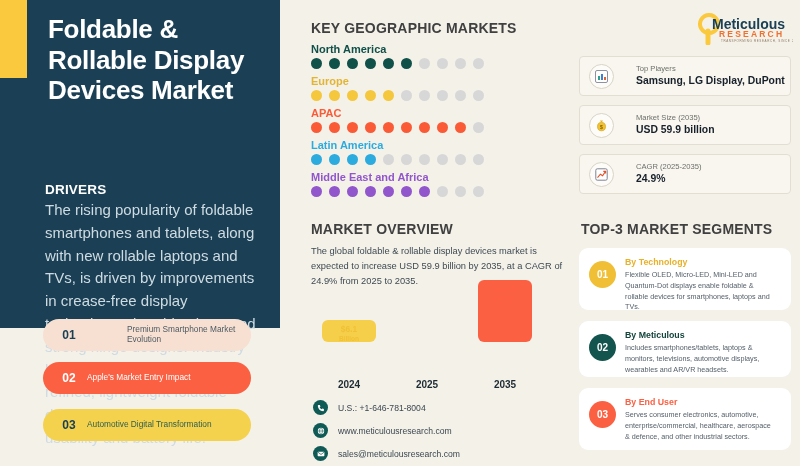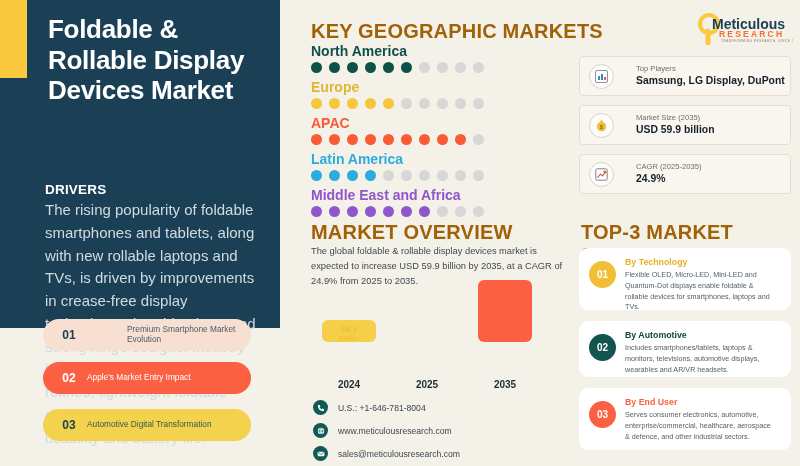--- a/index.html
+++ b/index.html
@@ -52,31 +52,31 @@
   .pill3 { top: 409px; background: #f5d24e; }
   .pill3 .num { color: #1b4055; }
   .pill3 .ptxt { color: #2f5f4e; }
 
   
   .logo { position: absolute; left: 697px; top: 11px; width: 96px; height: 34px; }
   .logo svg { display: block; }
 
   
   .sec-head {
-    position: absolute; color: #a16207; font-weight: bold;
-    font-size: 20px; letter-spacing: 0.2px;
+    position: absolute; color: #404040; font-weight: bold;
+    font-size: 14px; letter-spacing: 0.2px;
   }
   #geo-head { left: 311px; top: 20px; }
   #mo-head  { left: 311px; top: 221px; }
   #seg-head { left: 581px; top: 221px; }
 
   
   .geo-block { position: absolute; left: 311px; top: 43px; width: 250px; }
   .geo-row { margin-bottom: 6px; }
-  .geo-label { font-size: 14px; font-weight: bold; margin-bottom: 3px; }
+  .geo-label { font-size: 11px; font-weight: bold; margin-bottom: 3px; }
   .dots { display: flex; gap: 7px; }
   .dot { width: 11px; height: 11px; border-radius: 50%; background: #d7d7d7; }
 
   
   .info-card {
     position: absolute; left: 579px; width: 212px; height: 40px;
     background: #f8f6ef; border: 1px solid #e2ded2; border-radius: 4px;
     display: flex; align-items: center; gap: 12px;
   }
   #card-players { top: 56px; }
@@ -345,21 +345,21 @@
     <div class="seg-badge" style="background:#f0bf35">01</div>
     <div class="seg-body">
       <div class="seg-title" style="color:#e8b12a">By Technology</div>
       <div class="seg-desc">Flexible OLED, Micro-LED, Mini-LED and Quantum-Dot displays enable foldable &amp; rollable devices for smartphones, laptops and TVs.</div>
     </div>
   </div>
 
   <div class="seg-card" id="seg2">
     <div class="seg-badge" style="background:#14544e">02</div>
     <div class="seg-body">
-      <div class="seg-title" style="color:#14443c">By Automotive</div>
+      <div class="seg-title" style="color:#14443c">By Meticulous</div>
       <div class="seg-desc">Includes smartphones/tablets, laptops &amp; monitors, televisions, automotive displays, wearables and AR/VR headsets.</div>
     </div>
   </div>
 
   <div class="seg-card" id="seg3">
     <div class="seg-badge" style="background:#fc6042">03</div>
     <div class="seg-body">
       <div class="seg-title" style="color:#fc6042">By End User</div>
       <div class="seg-desc">Serves consumer electronics, automotive, enterprise/commercial, healthcare, aerospace &amp; defence, and other industrial sectors.</div>
     </div>

